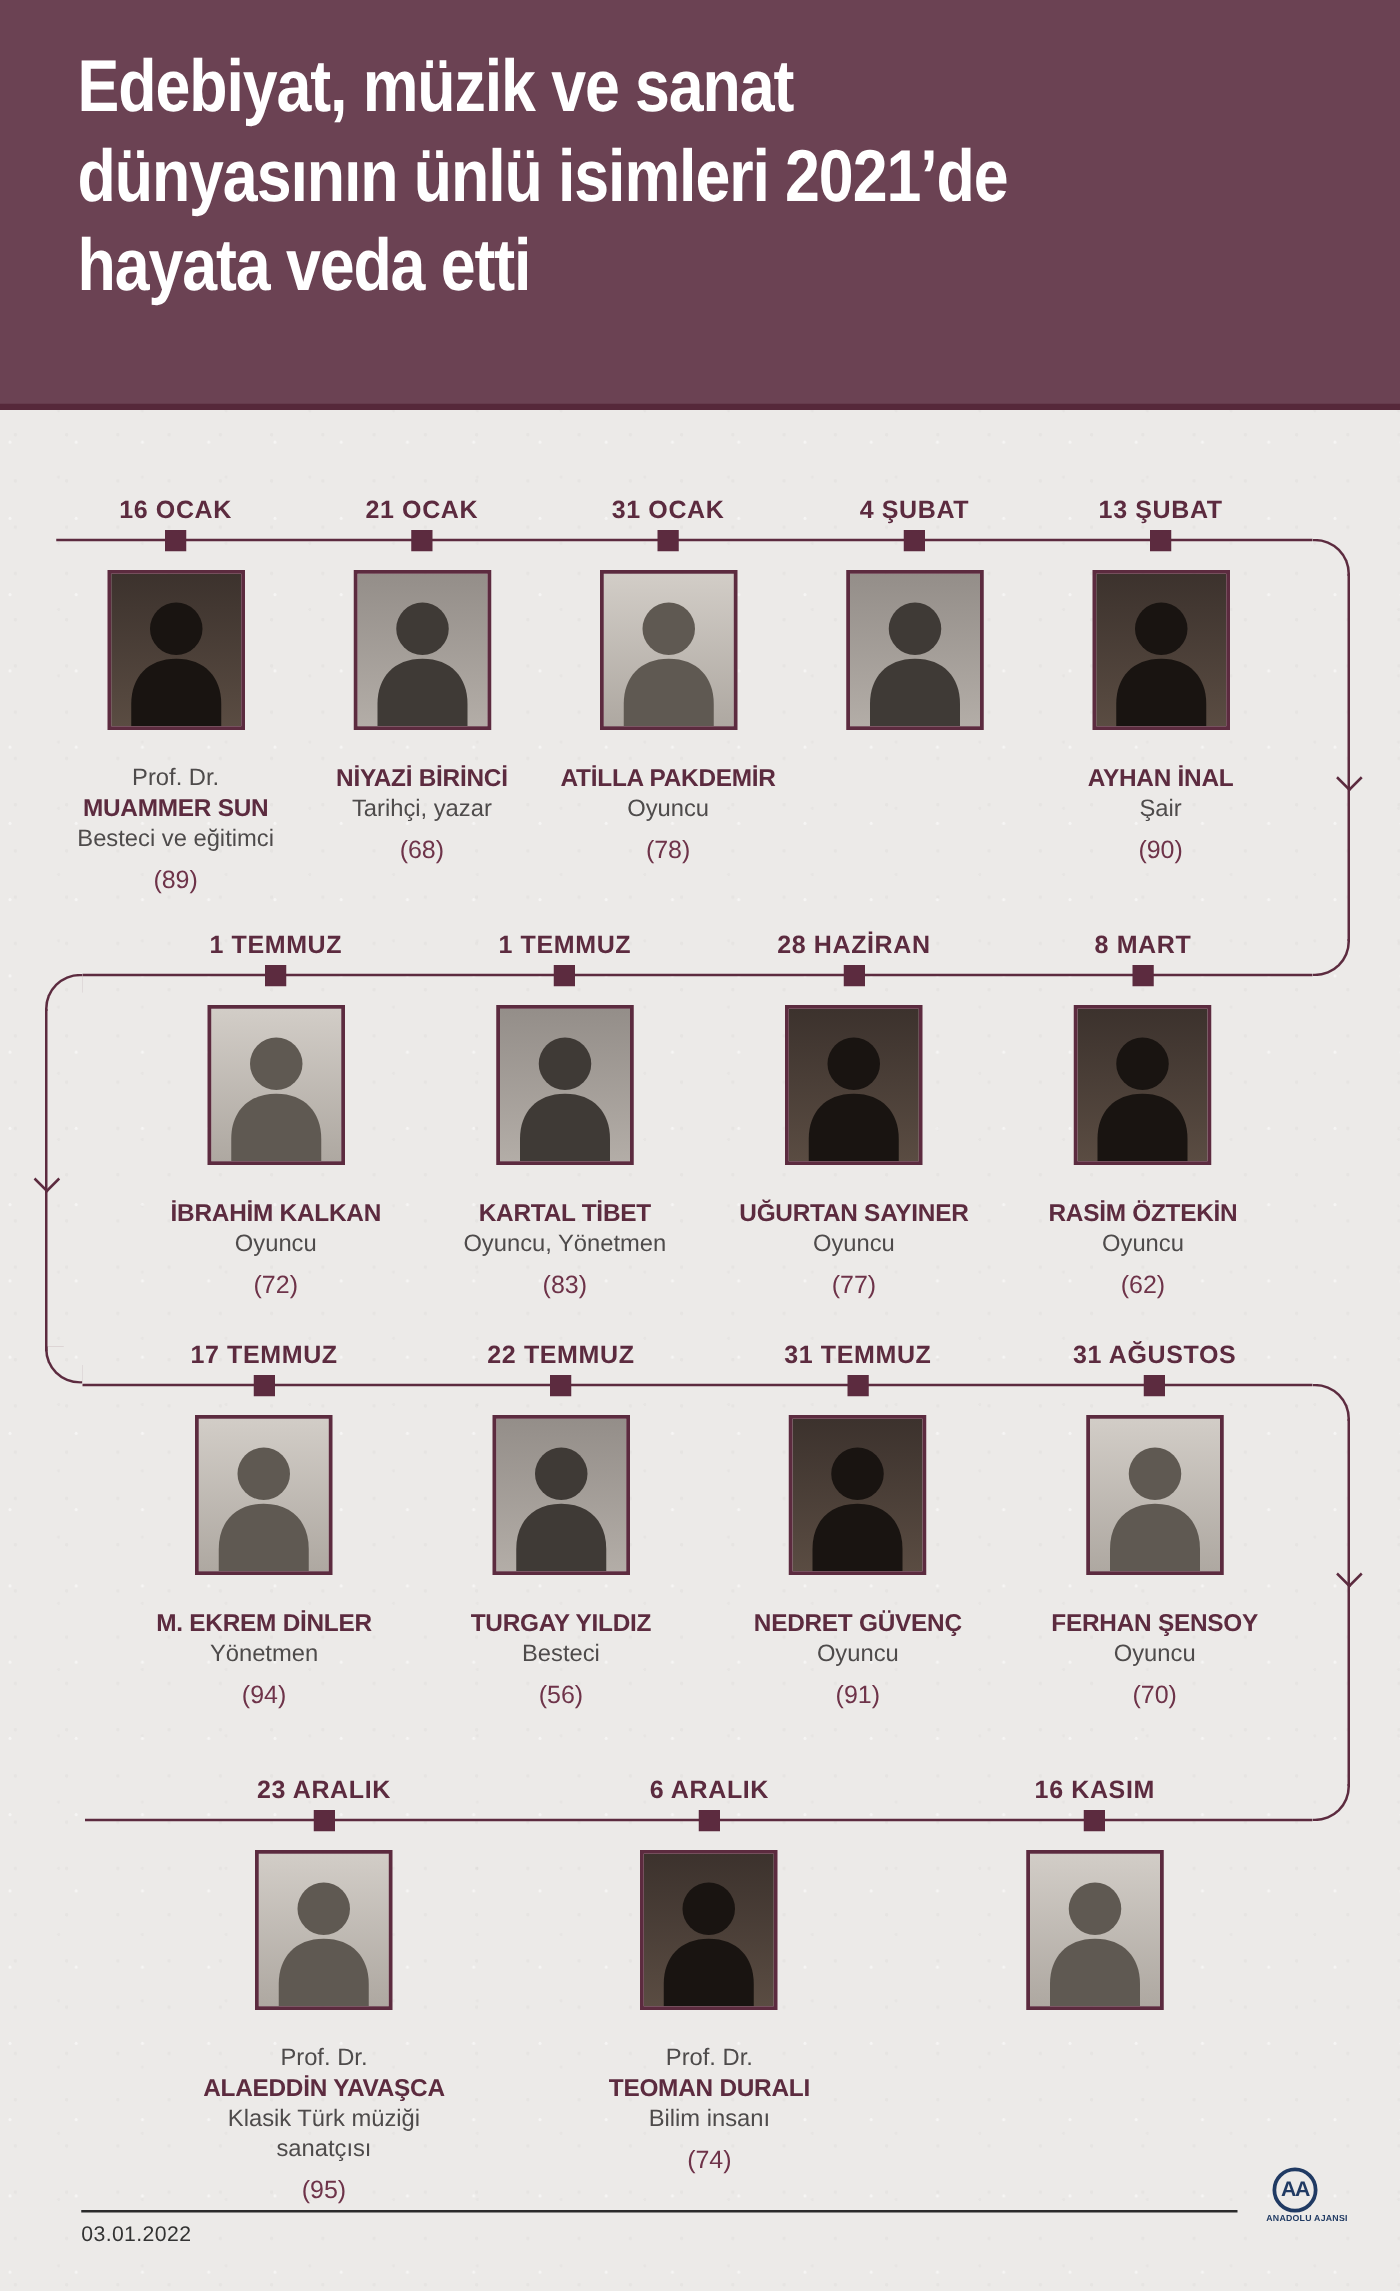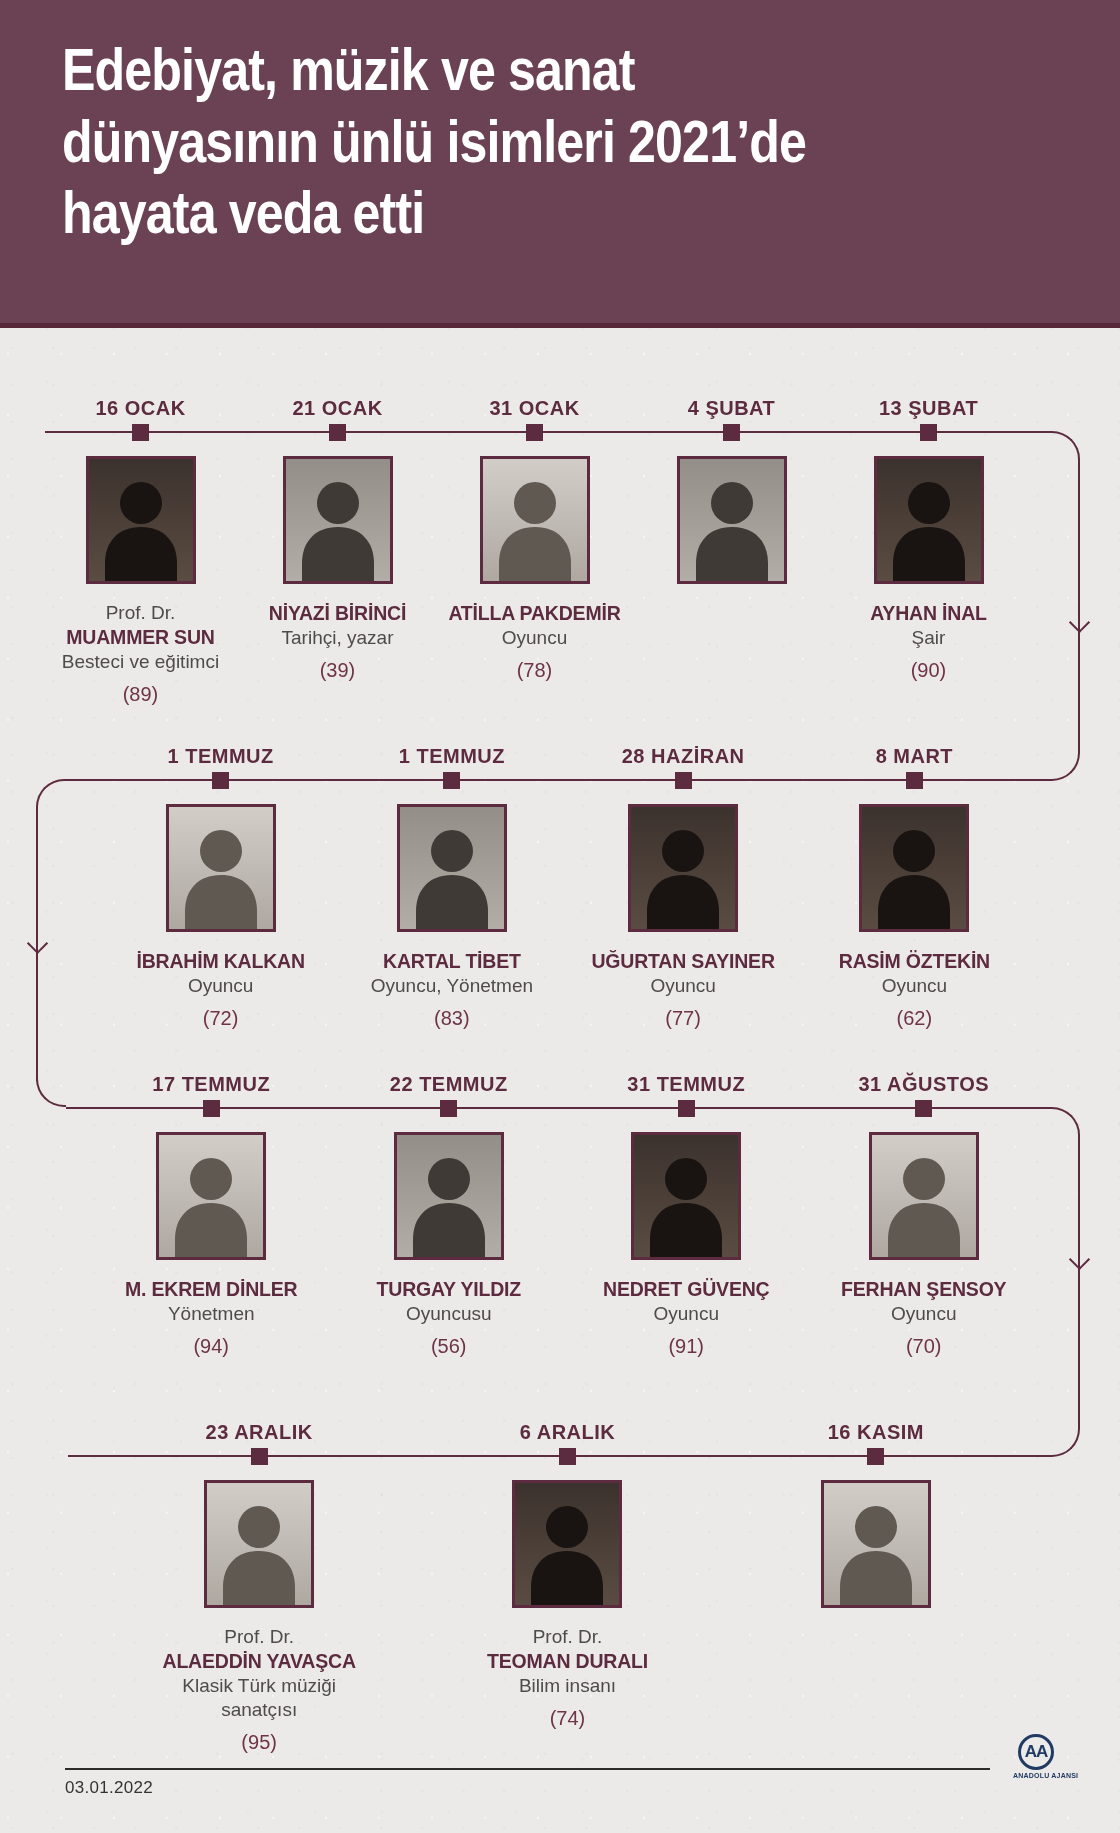--- a/index.html
+++ b/index.html
@@ -36,21 +36,21 @@
   .markerrow{height:22px;display:flex;align-items:center;justify-content:center;}
   .marker{width:17px;height:17px;background:#5c2b3f;}
   .photo{
     margin-top:13px;width:104px;height:122px;border:3px solid #5c2b3f;
     display:flex;align-items:flex-end;justify-content:center;overflow:hidden;box-sizing:content-box;
   }
   .photo svg{display:block;width:104px;height:116px;}
   .t1{background:linear-gradient(#3c322d,#5a4c42);} .t1 svg path,.t1 svg circle{fill:#191411;}
   .t3{background:linear-gradient(#d2cdc7,#aea8a1);} .t3 svg path,.t3 svg circle{fill:#5f5952;}
   .t4{background:linear-gradient(#948e89,#b3ada7);} .t4 svg path,.t4 svg circle{fill:#3f3a36;}
-  .cap{margin-top:17px;text-align:center;max-width:225px;}
+  .cap{margin-top:27px;text-align:center;max-width:225px;}
   .prefix{font-size:19px;color:#4e4b4b;line-height:1.25;}
   .prefix:empty{display:none;}
   .pname{font-size:19.5px;font-weight:800;color:#5c2b3f;line-height:1.3;letter-spacing:-.2px;white-space:nowrap;}
   .role{font-size:19px;color:#4e4b4b;line-height:1.25;}
   .age{font-size:20px;color:#6e3349;margin-top:9px;}
   
   .hline,.vline{position:absolute;background:#5c2b3f;}
   .hline{height:2px;} .vline{width:2px;}
   .corner{position:absolute;width:30px;height:30px;box-sizing:border-box;}
   .c-tr{border-top:2px solid #5c2b3f;border-right:2px solid #5c2b3f;border-top-right-radius:28px;}
@@ -128,21 +128,21 @@
     <div class="photo t4">
         <svg viewBox="0 0 100 116">
           <circle cx="50" cy="38" r="21"></circle>
           <path d="M50 62c-23 0-36 15-36 36v18h72v-18c0-21-13-36-36-36z"></path>
         </svg>
       </div>
     <div class="cap">
 
       <div class="pname">NİYAZİ BİRİNCİ</div>
       <div class="role">Tarihçi, yazar</div>
-      <div class="age">(39)</div>
+      <div class="age">(68)</div>
     </div>
   </div>
   <div class="col">
     <div class="tdate">31 OCAK</div>
     <div class="markerrow">
         <div class="marker"></div>
       </div>
     <div class="photo t3">
         <svg viewBox="0 0 100 116">
           <circle cx="50" cy="38" r="21"></circle>
@@ -289,21 +289,21 @@
       </div>
     <div class="photo t4">
         <svg viewBox="0 0 100 116">
           <circle cx="50" cy="38" r="21"></circle>
           <path d="M50 62c-23 0-36 15-36 36v18h72v-18c0-21-13-36-36-36z"></path>
         </svg>
       </div>
     <div class="cap">
 
       <div class="pname">TURGAY YILDIZ</div>
-      <div class="role">Oyuncusu</div>
+      <div class="role">Besteci</div>
       <div class="age">(56)</div>
     </div>
   </div>
   <div class="col">
     <div class="tdate">31 TEMMUZ</div>
     <div class="markerrow">
         <div class="marker"></div>
       </div>
     <div class="photo t1">
         <svg viewBox="0 0 100 116">

